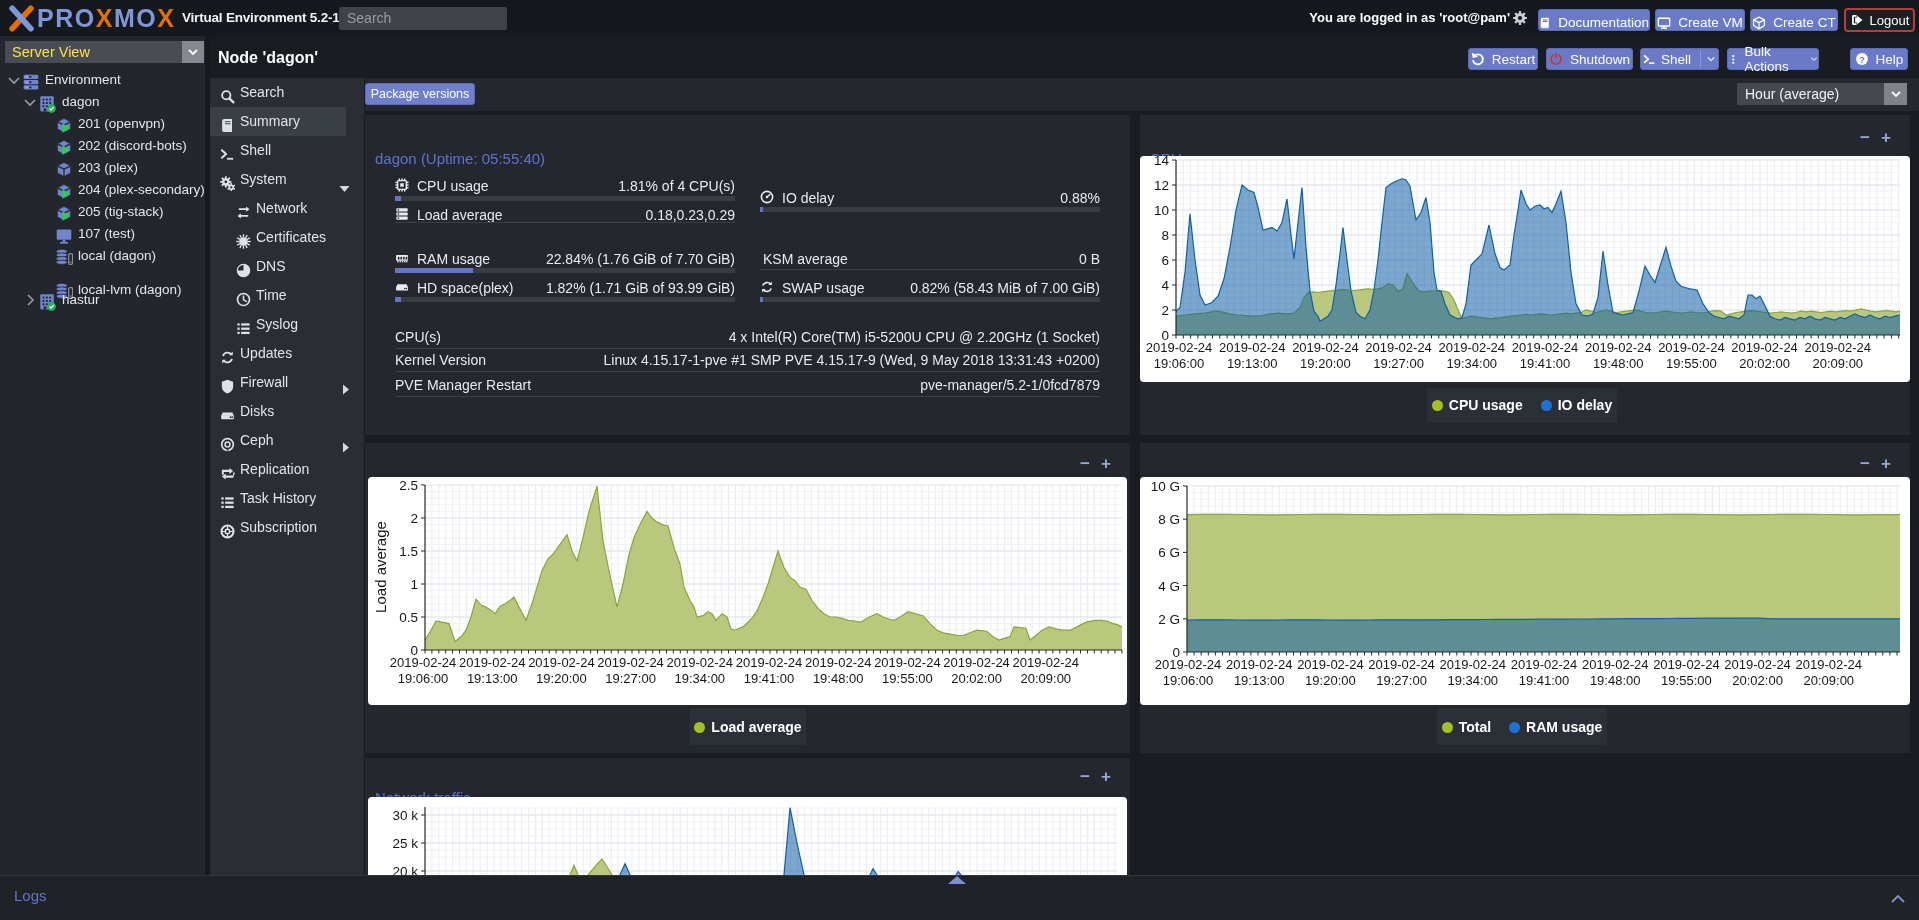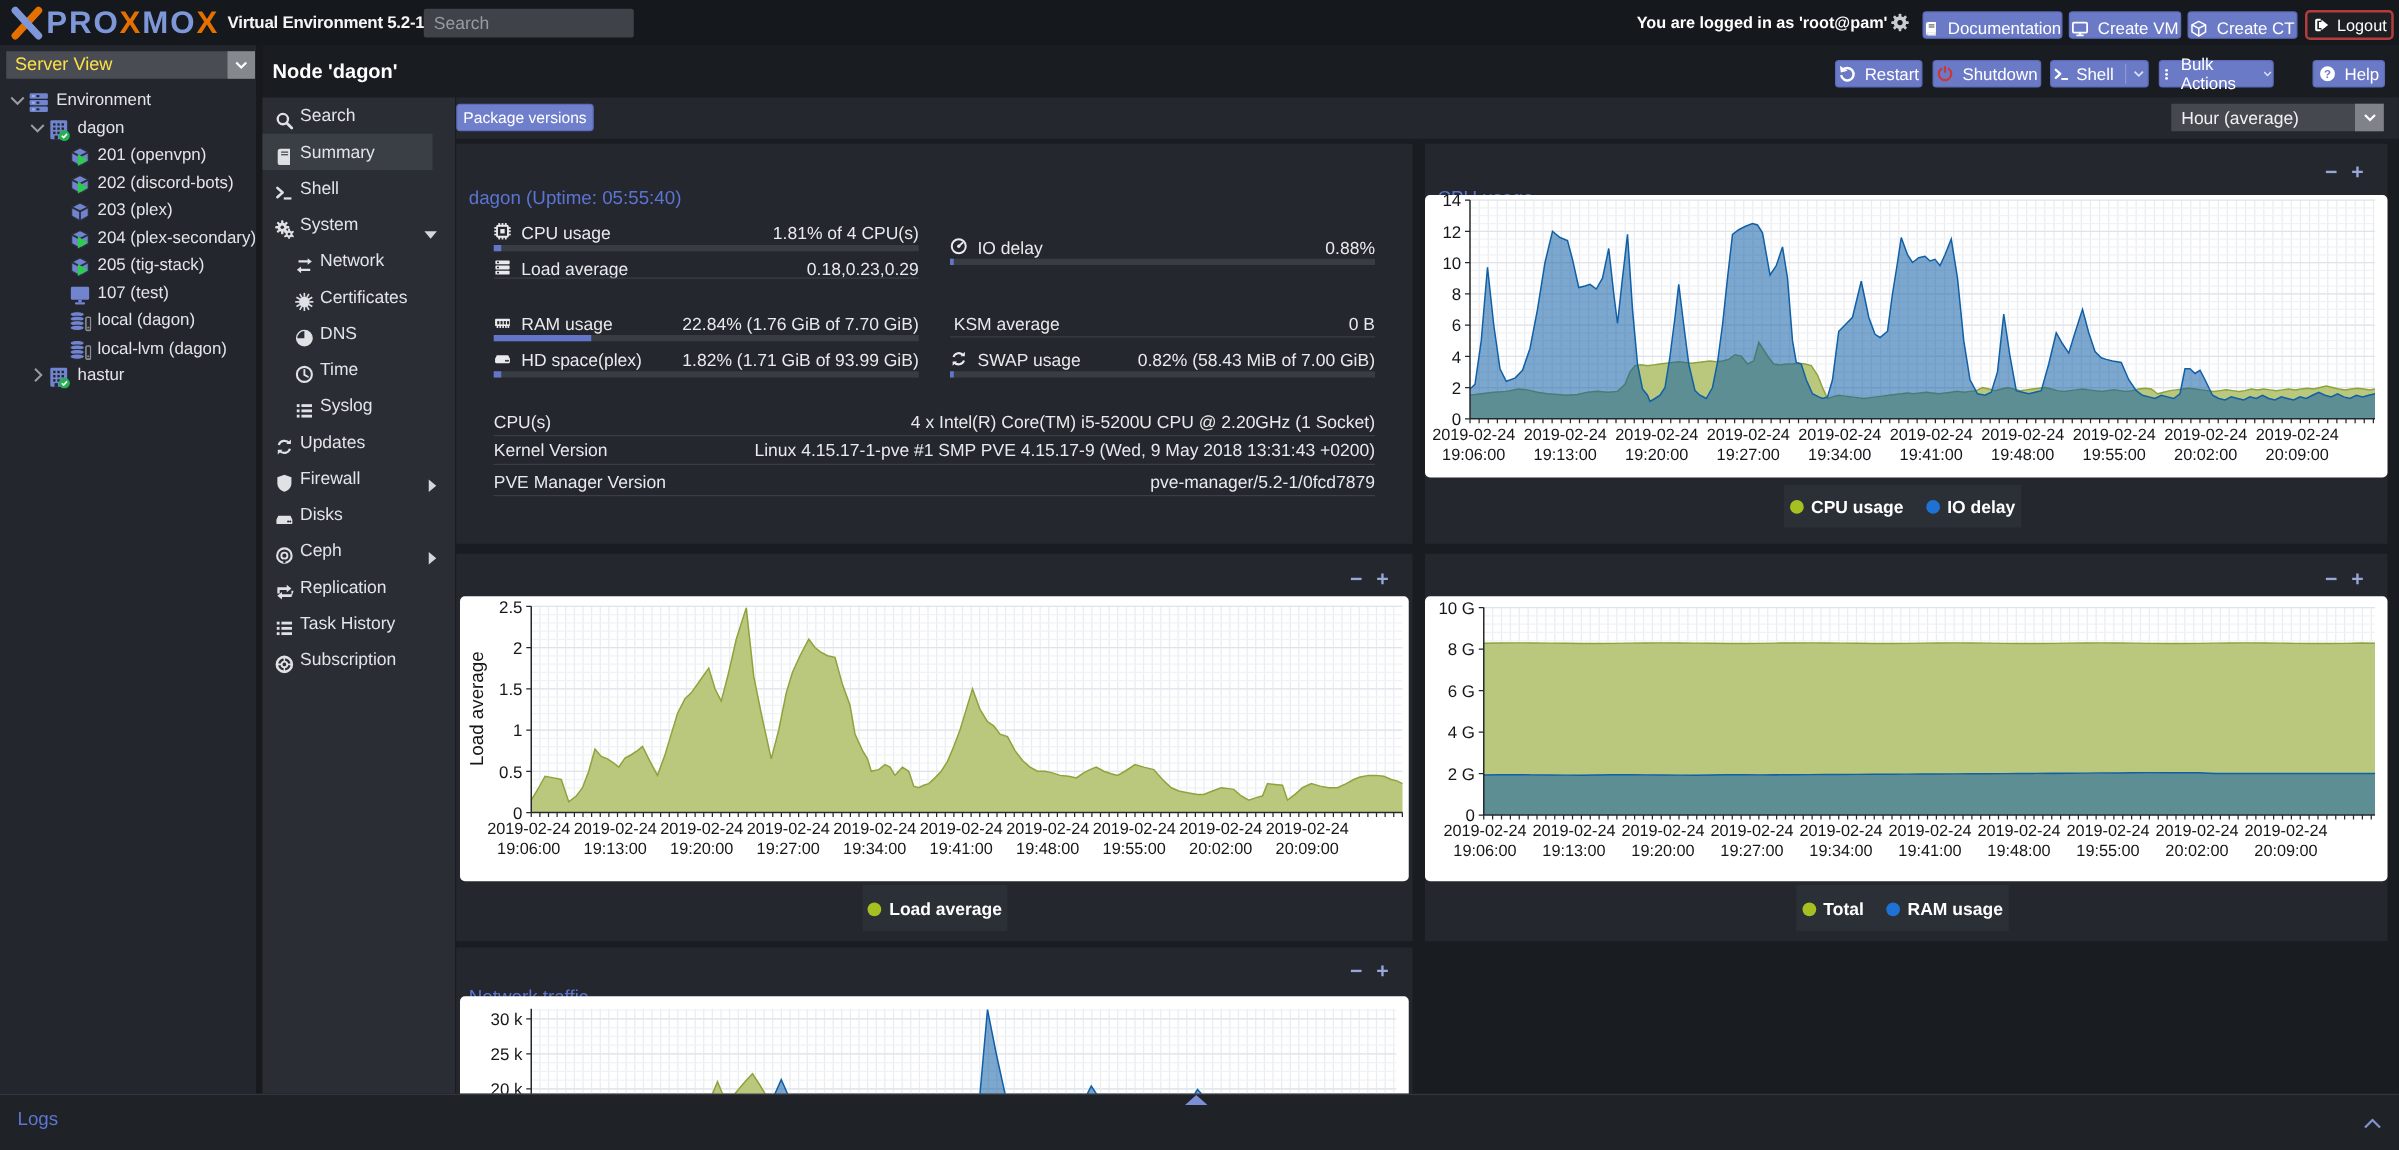--- a/index.html
+++ b/index.html
@@ -224,21 +224,21 @@
           <ellipse cx="6" cy="2.2" rx="5" ry="1.9" fill="#7084cf" stroke="#23262c" stroke-width="0.7"></ellipse>
           <ellipse cx="6" cy="5.4" rx="5" ry="1.9" fill="#7084cf" stroke="#23262c" stroke-width="0.7"></ellipse>
           <ellipse cx="6" cy="8.6" rx="5" ry="1.9" fill="#7084cf" stroke="#23262c" stroke-width="0.7"></ellipse>
           <ellipse cx="6" cy="11.8" rx="5" ry="1.9" fill="#7084cf" stroke="#23262c" stroke-width="0.7"></ellipse>
           <rect x="12.2" y="4.2" width="3.4" height="9.4" rx="1" fill="none" stroke="#8a8d93" stroke-width="1.1"></rect>
           <rect x="13.2" y="11" width="1.4" height="1.2" fill="#8a8d93"></rect>
         </svg>
       </span>
       <span class="lbl" style="left:78px">local (dagon)</span>
     </div>
-    <div class="trow" style="top:232px">
+    <div class="trow" style="top:243px">
       <span style="position:absolute;left:55px;top:2px;width:18px;height:18px">
         <svg width="18" height="18" viewBox="0 0 16 16" style="position:absolute;top:2px">
           <ellipse cx="6" cy="2.2" rx="5" ry="1.9" fill="#7084cf" stroke="#23262c" stroke-width="0.7"></ellipse>
           <ellipse cx="6" cy="5.4" rx="5" ry="1.9" fill="#7084cf" stroke="#23262c" stroke-width="0.7"></ellipse>
           <ellipse cx="6" cy="8.6" rx="5" ry="1.9" fill="#7084cf" stroke="#23262c" stroke-width="0.7"></ellipse>
           <ellipse cx="6" cy="11.8" rx="5" ry="1.9" fill="#7084cf" stroke="#23262c" stroke-width="0.7"></ellipse>
           <rect x="12.2" y="4.2" width="3.4" height="9.4" rx="1" fill="none" stroke="#8a8d93" stroke-width="1.1"></rect>
           <rect x="13.2" y="11" width="1.4" height="1.2" fill="#8a8d93"></rect>
         </svg>
       </span>
@@ -572,21 +572,21 @@
     <span style="position:absolute;left:0px;top:0">CPU(s)</span>
     <span class="val" style="right:0;width:705px">4 x Intel(R) Core(TM) i5-5200U CPU @ 2.20GHz (1 Socket)</span>
   </div>
 <div class="sline" style="left:395px;top:348px;width:705px"></div>
 <div class="srow" style="left:395px;top:352px;width:705px">
     <span style="position:absolute;left:0px;top:0">Kernel Version</span>
     <span class="val" style="right:0;width:705px">Linux 4.15.17-1-pve #1 SMP PVE 4.15.17-9 (Wed, 9 May 2018 13:31:43 +0200)</span>
   </div>
 <div class="sline" style="left:395px;top:371px;width:705px"></div>
 <div class="srow" style="left:395px;top:377px;width:705px">
-    <span style="position:absolute;left:0px;top:0">PVE Manager Version</span>
+    <span style="position:absolute;left:0px;top:0">PVE Manager Restart</span>
     <span class="val" style="right:0;width:705px">pve-manager/5.2-1/0fcd7879</span>
   </div>
 <div class="sline" style="left:395px;top:396px;width:705px"></div>
 <div class="panel" style="left:1140px;top:115px;width:770px;height:320px">
     <div class="ptitle" style="top:15px">CPU usage</div>
     <div class="ptools" style="right:40px;top:13px">−</div>
     <div class="ptools" style="right:19px;top:13px">+</div>
   </div>
 <div class="white" style="left:1140px;top:156px;width:770px;height:226px">
     <svg width="770" height="217" style="position:absolute;left:0;top:0">

